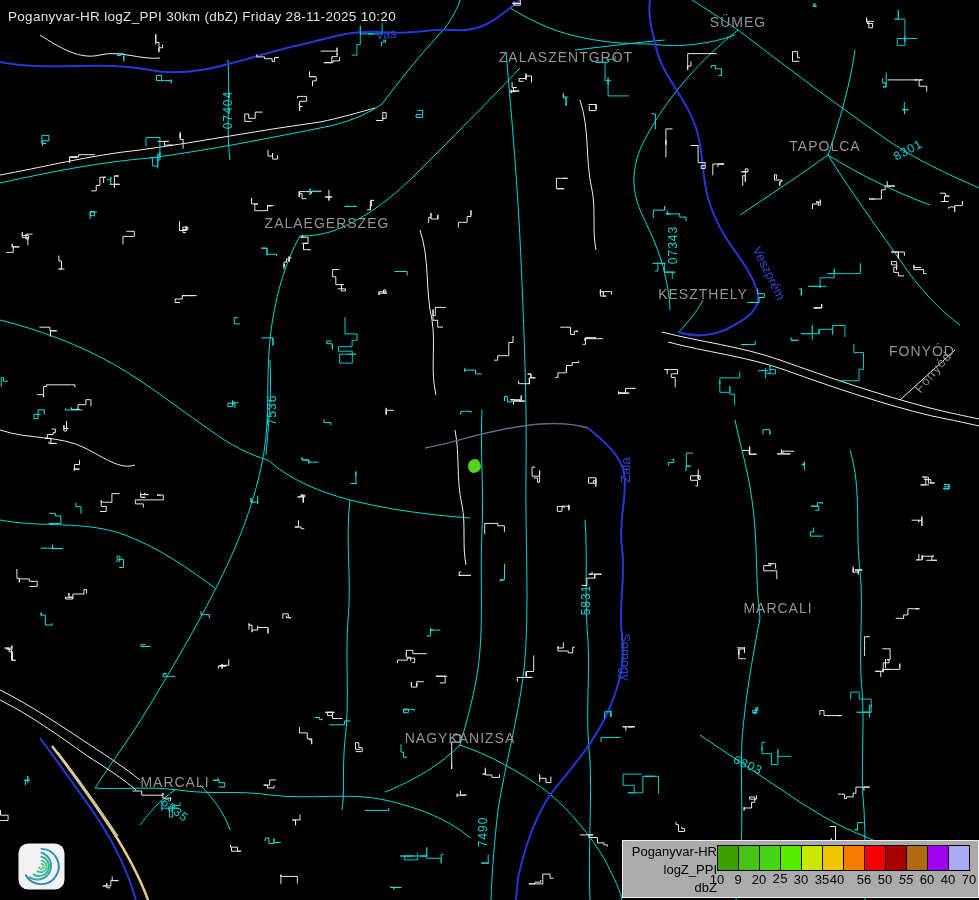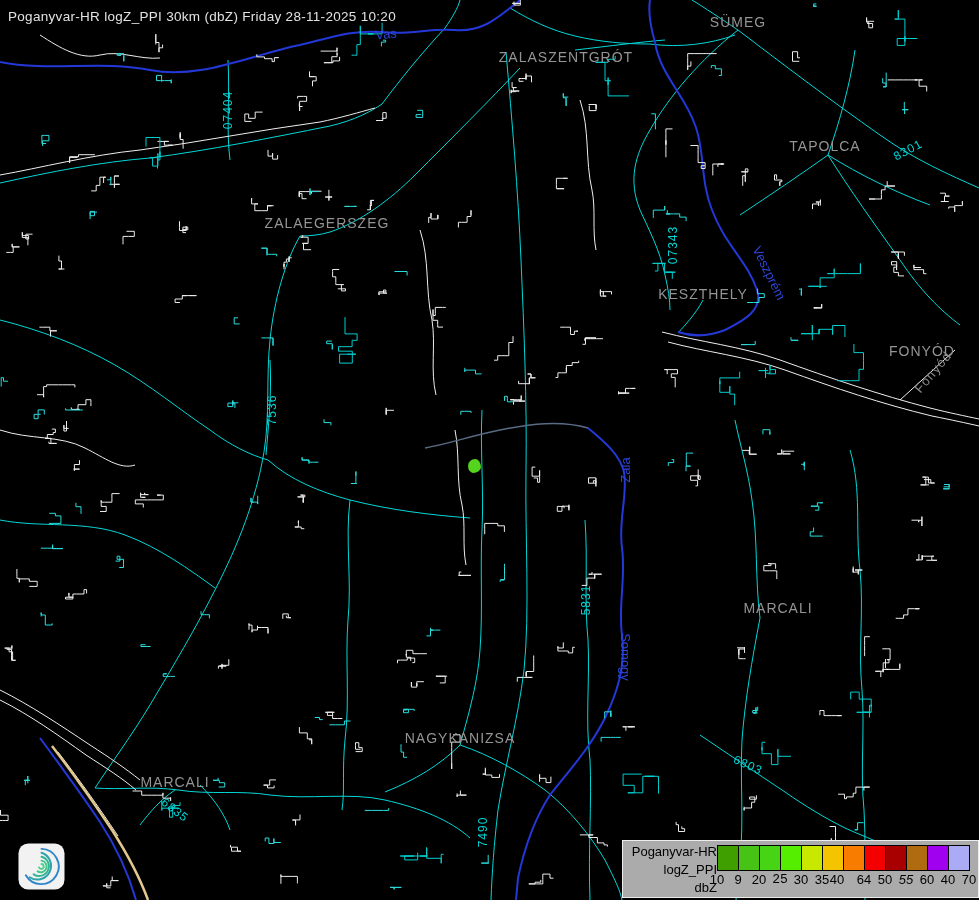--- a/index.html
+++ b/index.html
@@ -368,21 +368,21 @@
       <div class="swatch" style="background: rgb(171, 170, 245);"></div>
     </div>
   <div id="legend-ticks">
       <span class="tick" style="left: 0px;">10</span>
       <span class="tick" style="left: 21px;">9</span>
       <span class="tick" style="left: 42px;">20</span>
       <span class="tick" style="left: 63px; font-family: Liberation Mono, monospace;">25</span>
       <span class="tick" style="left: 84px;">30</span>
       <span class="tick" style="left: 105px;">35</span>
       <span class="tick" style="left: 120px;">40</span>
-      <span class="tick" style="left: 147px;">64</span>
+      <span class="tick" style="left: 147px;">56</span>
       <span class="tick" style="left: 168px;">50</span>
       <span class="tick" style="left: 189px; font-style: italic;">55</span>
       <span class="tick" style="left: 210px;">60</span>
       <span class="tick" style="left: 231px;">40</span>
       <span class="tick" style="left: 252px;">70</span>
     </div>
 </div>
 
 <div id="logo">
   <svg width="47" height="47" viewBox="0 0 48 48">

